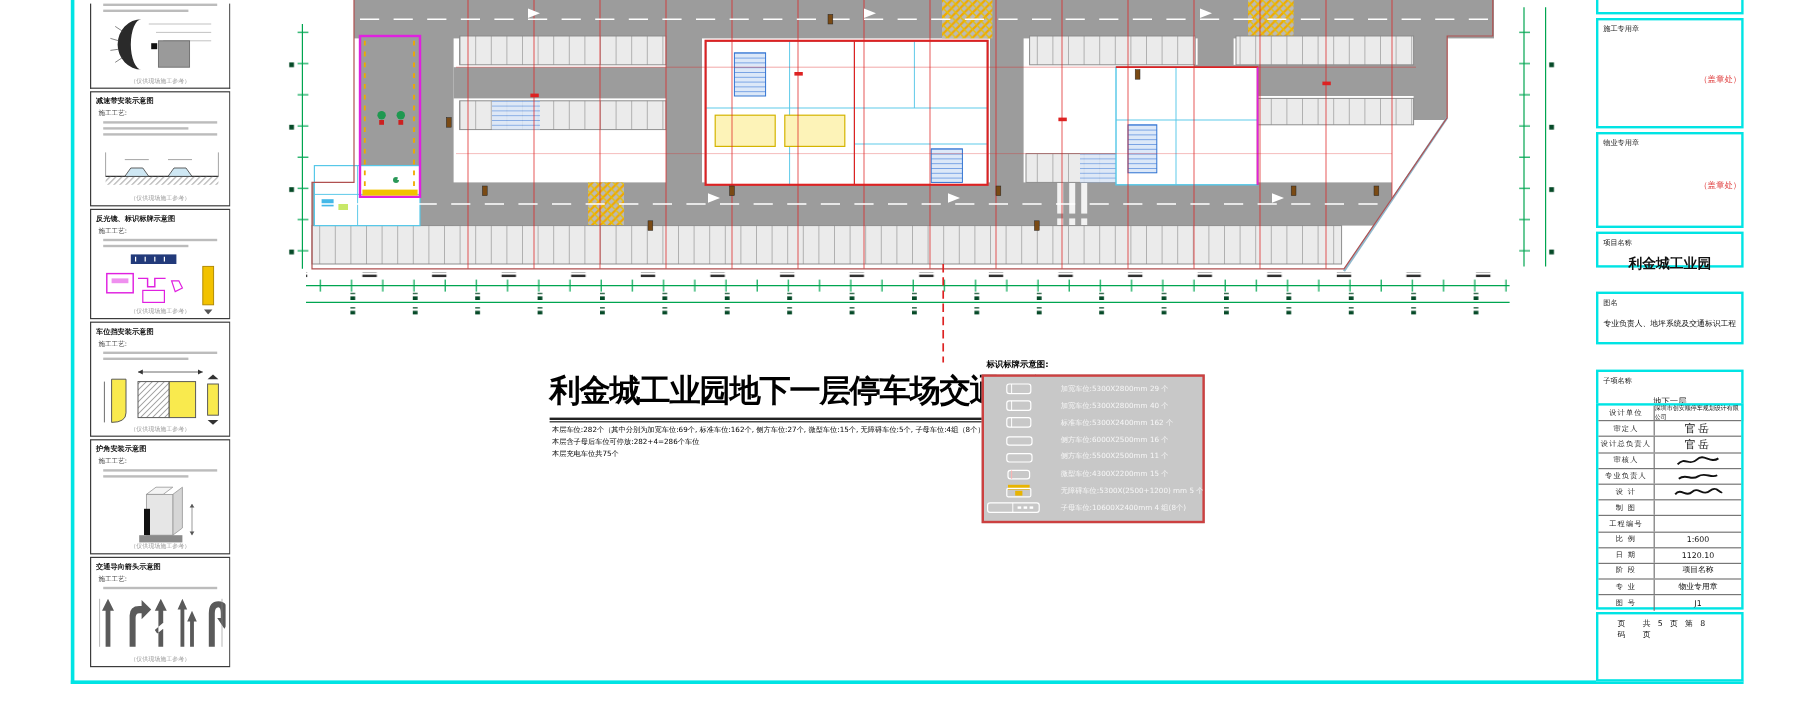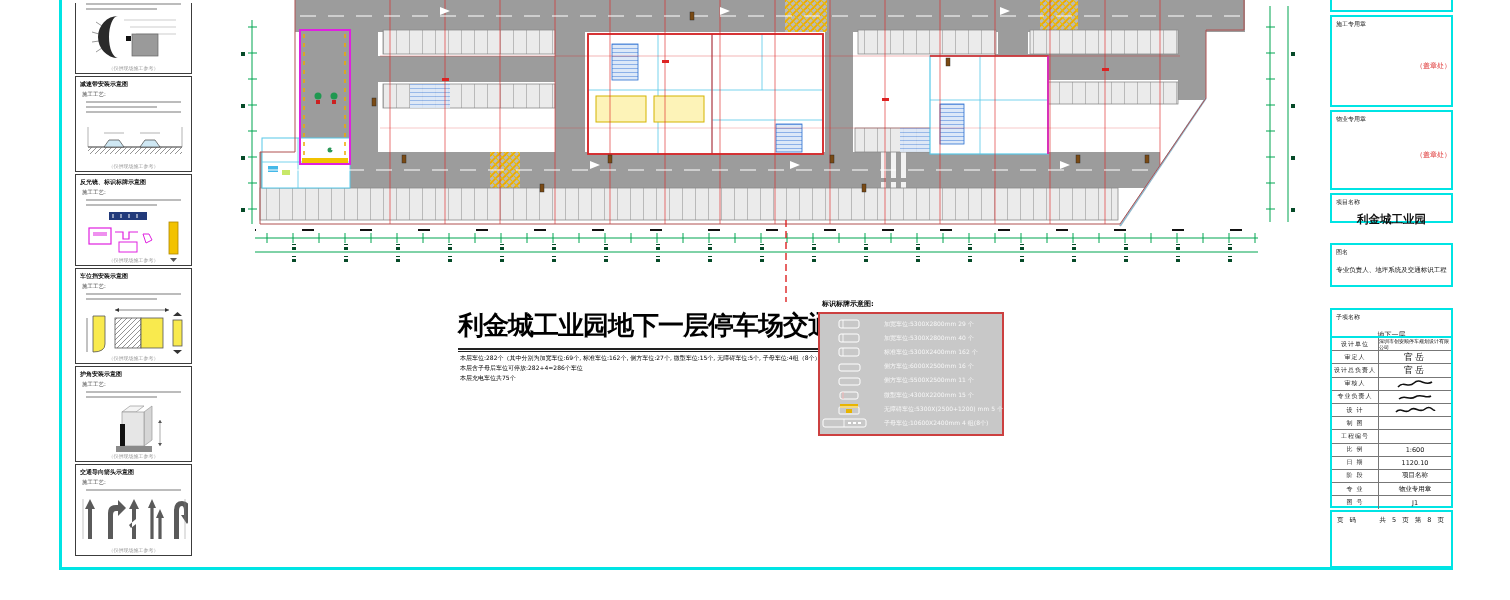--- a/index.html
+++ b/index.html
@@ -38,21 +38,21 @@
   .medname{text-align:center;font-size:6.5px;color:#111;padding:0 3px}
   .subname{text-align:center;font-size:7px;color:#111}
   #tbtable{padding:0}
   .tbr{display:flex;height:13.2px;border-bottom:1px solid #777;box-sizing:border-box}
   .tbr:last-child{border-bottom:none}
   .tbl{width:46px;flex:0 0 46px;border-right:1px solid #777;font-size:6px;display:flex;
        align-items:center;justify-content:center;letter-spacing:1px;color:#222}
   .tbv{flex:1;font-size:6.5px;display:flex;align-items:center;justify-content:center;color:#111}
   .tbv.small{font-size:5px}
   .tbv.signame{font-size:9px;font-weight:normal;letter-spacing:2px}
-  #pagebox .prow{display:flex;font-size:6.5px;letter-spacing:2px;padding:4px 5px;color:#111;justify-content:space-between}
+  #pagebox .prow{display:flex;font-size:6.5px;letter-spacing:2px;padding:4px 16px;color:#111;}
 </style>
 </head>
 <body>
 
 <svg width="0" height="0" style="position:absolute">
   <defs>
     <pattern id="pst" patternUnits="userSpaceOnUse" width="13" height="30">
       <rect width="13" height="30" fill="#ebebeb"></rect>
         <line x1="0" y1="0" x2="0" y2="30" stroke="#8a8a8a" stroke-width="1"></line>
     </pattern>

